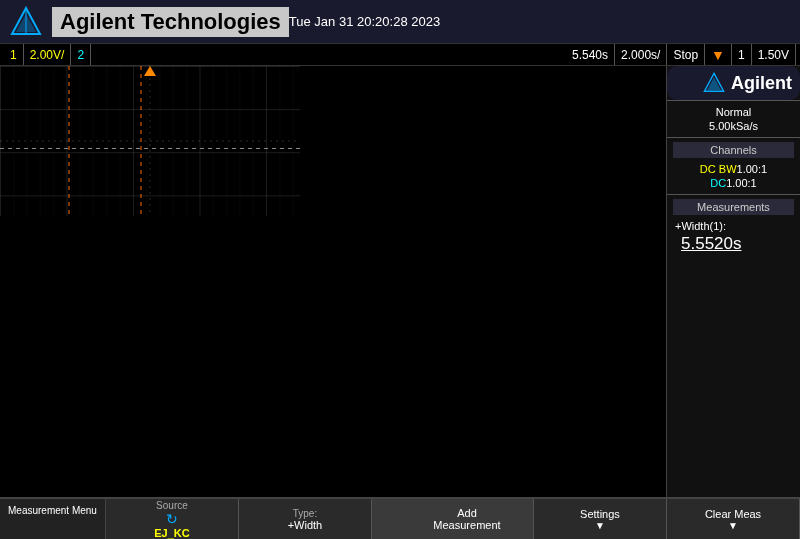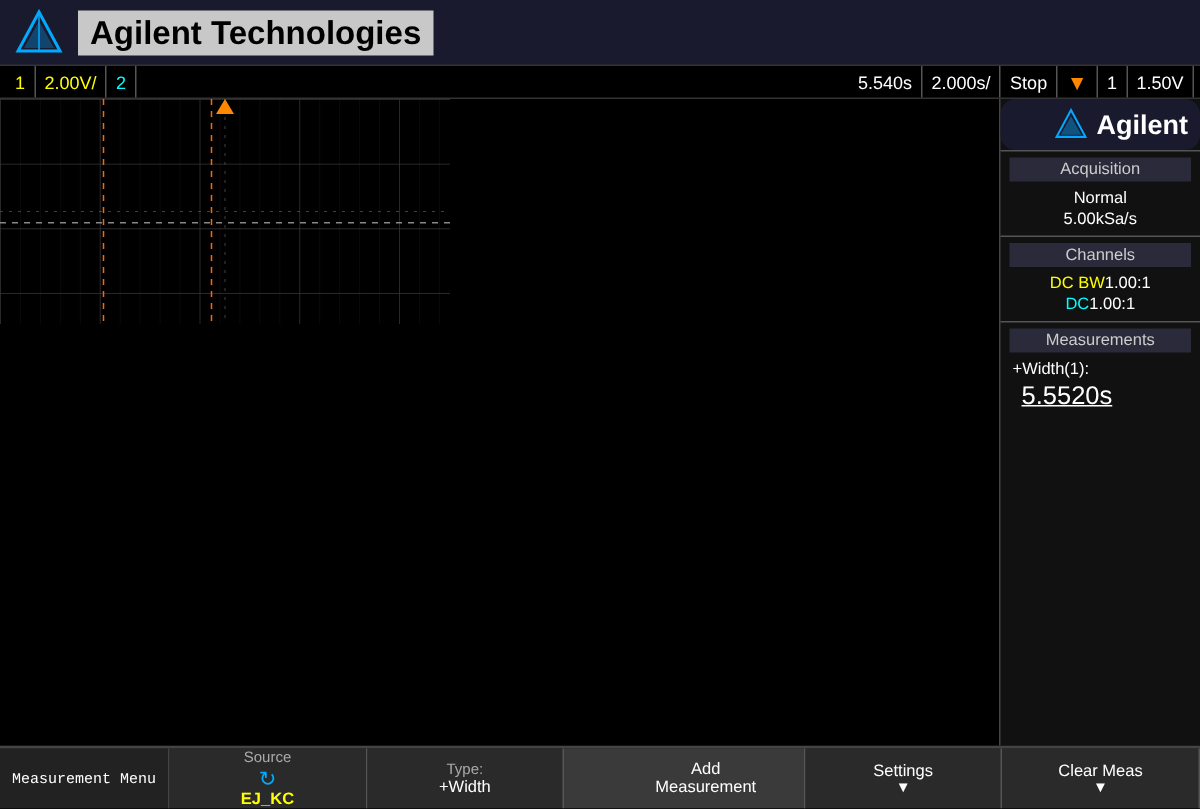--- a/index.html
+++ b/index.html
@@ -142,27 +142,26 @@
     #bottom-bar {
       height: 42px;
       background: #1a1a1a;
       border-top: 2px solid #444;
       display: flex;
       align-items: stretch;
     }
     .menu-label {
       color: #fff;
       font-size: 11px;
-      padding: 16px 8px;
+      padding: 6px 8px;
       display: flex;
       align-items: center;
       white-space: nowrap;
       border-right: 1px solid #444;
       background: #222;
-      font-family: Liberation Mono, monospace;
     }
     .menu-btn {
       flex: 1;
       display: flex;
       flex-direction: column;
       align-items: center;
       justify-content: center;
       background: #2a2a2a;
       border-right: 1px solid #555;
       cursor: pointer;
@@ -200,20 +199,21 @@
 
 <div id="header">
   <div id="header-left">
     <svg class="agilent-logo-header" viewBox="0 0 32 32">
       <polygon points="16,2 30,28 2,28" fill="none" stroke="#00aaff" stroke-width="2"></polygon>
       <polygon points="16,8 26,26 6,26" fill="#00aaff" opacity="0.3"></polygon>
       <line x1="16" y1="2" x2="16" y2="28" stroke="#00aaff" stroke-width="1"></line>
     </svg>
     <div id="header-title">Agilent Technologies</div>
   </div>
+  <div id="header-time">Tue Jan 31 20:20:28 2023</div>
 </div>
 
 <div id="status-bar">
   <div class="status-item yellow">1</div>
   <div class="status-item yellow">2.00V/</div>
   <div class="status-item cyan">2</div>
   <div class="status-spacer"></div>
   <div class="status-item">5.540s</div>
   <div class="status-item">2.000s/</div>
   <div class="status-item">Stop</div>
@@ -265,21 +265,20 @@
 
     <div class="panel-logo">
       <svg width="22" height="22" viewBox="0 0 32 32">
         <polygon points="16,2 30,28 2,28" fill="none" stroke="#00aaff" stroke-width="2"></polygon>
         <polygon points="16,8 26,26 6,26" fill="#00aaff" opacity="0.4"></polygon>
       </svg>
       <div class="panel-logo-text">Agilent</div>
     </div>
 
     <div class="panel-section">
-      <div class="panel-section-title">Acquisition</div>
       <div class="panel-row">
         <span class="value">Normal</span>
       </div>
       <div class="panel-row">
         <span class="value">5.00kSa/s</span>
       </div>
     </div>
 
     <div class="panel-section">
       <div class="panel-section-title">Channels</div>

